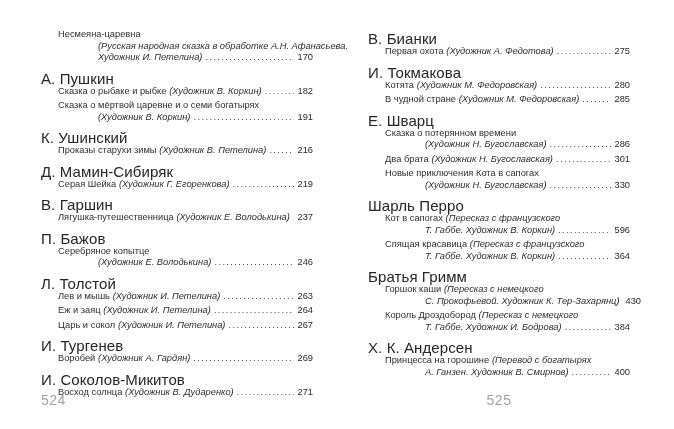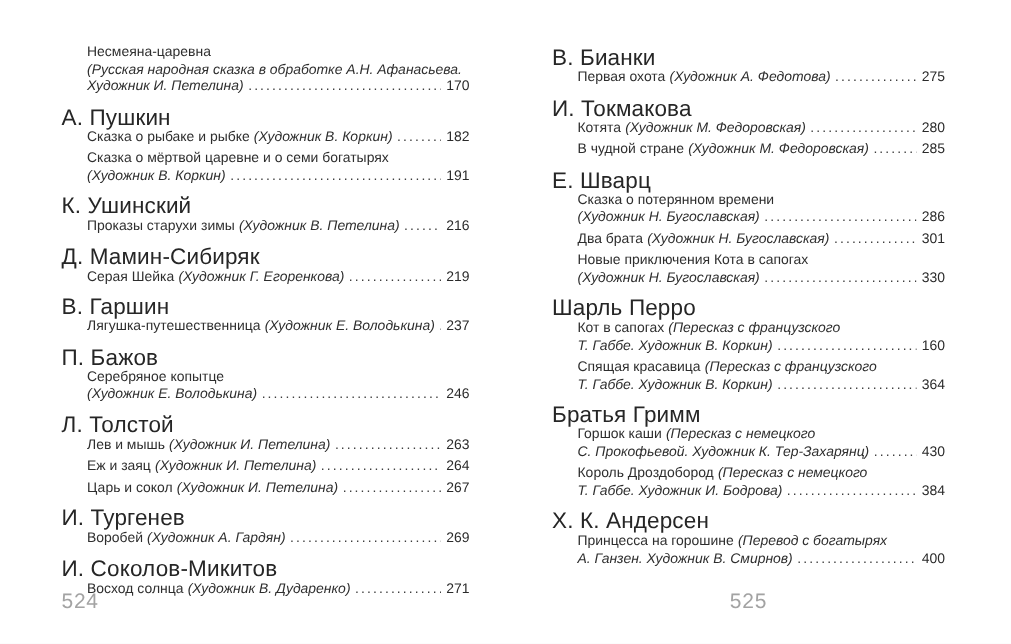--- a/index.html
+++ b/index.html
@@ -35,21 +35,21 @@
     color: #262626;
     letter-spacing: 0.1px;
   }
   .item { padding-left: 17px; }
   .author + .item { margin-top: 1px; }
   .item + .item { margin-top: 3px; }
 
   .line { display: block; white-space: nowrap; }
   .line.last { display: flex; align-items: baseline; }
   .line .seg { display: inline; }
-  .line .it { font-style: italic; }
+  .line .it { font-style: italic; margin-left: 40px; }
   .line .txt + .it { margin-left: 0.3em; }
 
   .dots {
     flex: 1 1 auto;
     overflow: hidden;
     white-space: nowrap;
     letter-spacing: 1.4px;
     margin: 0 3px 0 3px;
     color: #3d3d3d;
     min-width: 0;
@@ -253,21 +253,21 @@
           </div>
         </div>
       </div>
       <div class="section">
         <div class="author">Шарль Перро</div>
         <div class="item">
           <div class="line"><span class="seg txt">Кот в сапогах</span><span class="seg it">(Пересказ с французского</span></div>
           <div class="line last">
             <span class="seg it">Т. Габбе. Художник В. Коркин)</span>
             <span class="dots">............................................................................................................................................</span>
-            <span class="pg">160</span>
+            <span class="pg">596</span>
           </div>
         </div>
         <div class="item">
           <div class="line"><span class="seg txt">Спящая красавица</span><span class="seg it">(Пересказ с французского</span></div>
           <div class="line last">
             <span class="seg it">Т. Габбе. Художник В. Коркин)</span>
             <span class="dots">............................................................................................................................................</span>
             <span class="pg">364</span>
           </div>
         </div>

